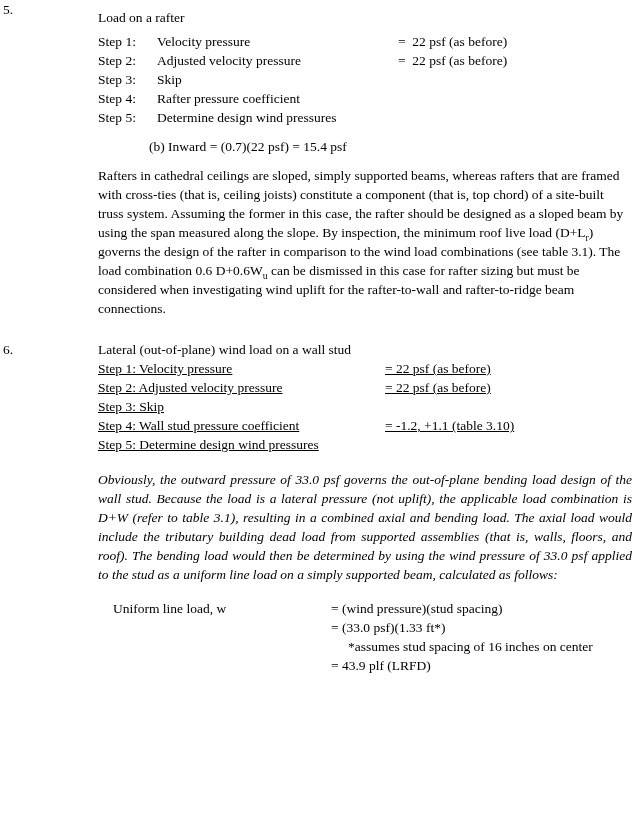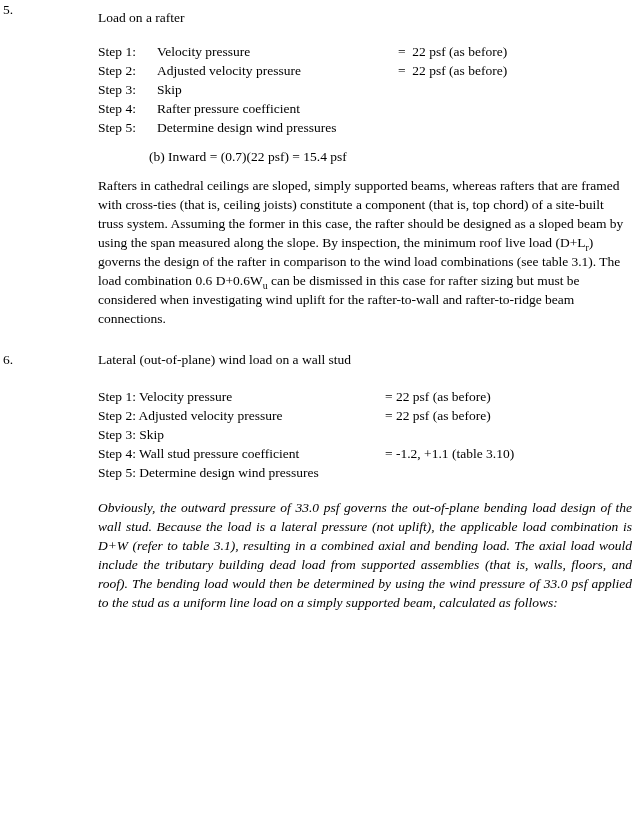--- a/index.html
+++ b/index.html
@@ -18,25 +18,25 @@
   .lab{width:59px;flex:none;}
   .desc5{width:241px;flex:none;}
   .desc6{width:287px;flex:none;}
   .val{white-space:pre;}
   .results{margin-left:149px;}
   .results.r6{margin-left:162px;}
   .para{margin-left:98px;width:534px;}
   .para.justify{text-align:justify;}
   sub{font-size:0.72em;line-height:0;}
   .head5{padding-top:8px;}
-  .steps.s5{margin-top:15px;}
+  .steps.s5{margin-top:5px;}
   .results.r5{margin-top:10px;}
   .para.p5{margin-top:10px;}
   .head6{margin-top:22px;}
-  .steps.s6{margin-top:18px;}
+  .steps.s6{text-decoration:underline;}
   .results.r6{margin-top:17px;}
   .para.p6{margin-top:16px;font-style:italic;}
   .uniform{display:flex;margin-left:113px;margin-top:15px;}
   .u-label{width:218px;flex:none;}
   .u-note{padding-left:17px;}
 </style>
 </head>
 <body>
 
 <div class="page">
@@ -103,14 +103,23 @@
     </div>
     <div class="step-row">
       <span class="desc6">Step 5: Determine design wind pressures</span>
       <span class="val"></span>
     </div>
   </div>
 
 
   <p class="para p6 justify">Obviously, the outward pressure of 33.0 psf governs the out-of-plane bending load design of the wall stud. Because the load is a lateral pressure (not uplift), the applicable load combination is D+W (refer to table 3.1), resulting in a combined axial and bending load. The axial load would include the tributary building dead load from supported assemblies (that is, walls, floors, and roof). The bending load would then be determined by using the wind pressure of 33.0 psf applied to the stud as a uniform line load on a simply supported beam, calculated as follows:</p>
 
+  <div class="uniform">
+    <span class="u-label">Uniform line load, w</span>
+    <div class="u-lines">
+      <div>= (wind pressure)(stud spacing)</div>
+      <div>= (33.0 psf)(1.33 ft*)</div>
+      <div class="u-note">*assumes stud spacing of 16 inches on center</div>
+      <div>= 43.9 plf (LRFD)</div>
+    </div>
+  </div>
 
 </div>
 
 </body></html>

